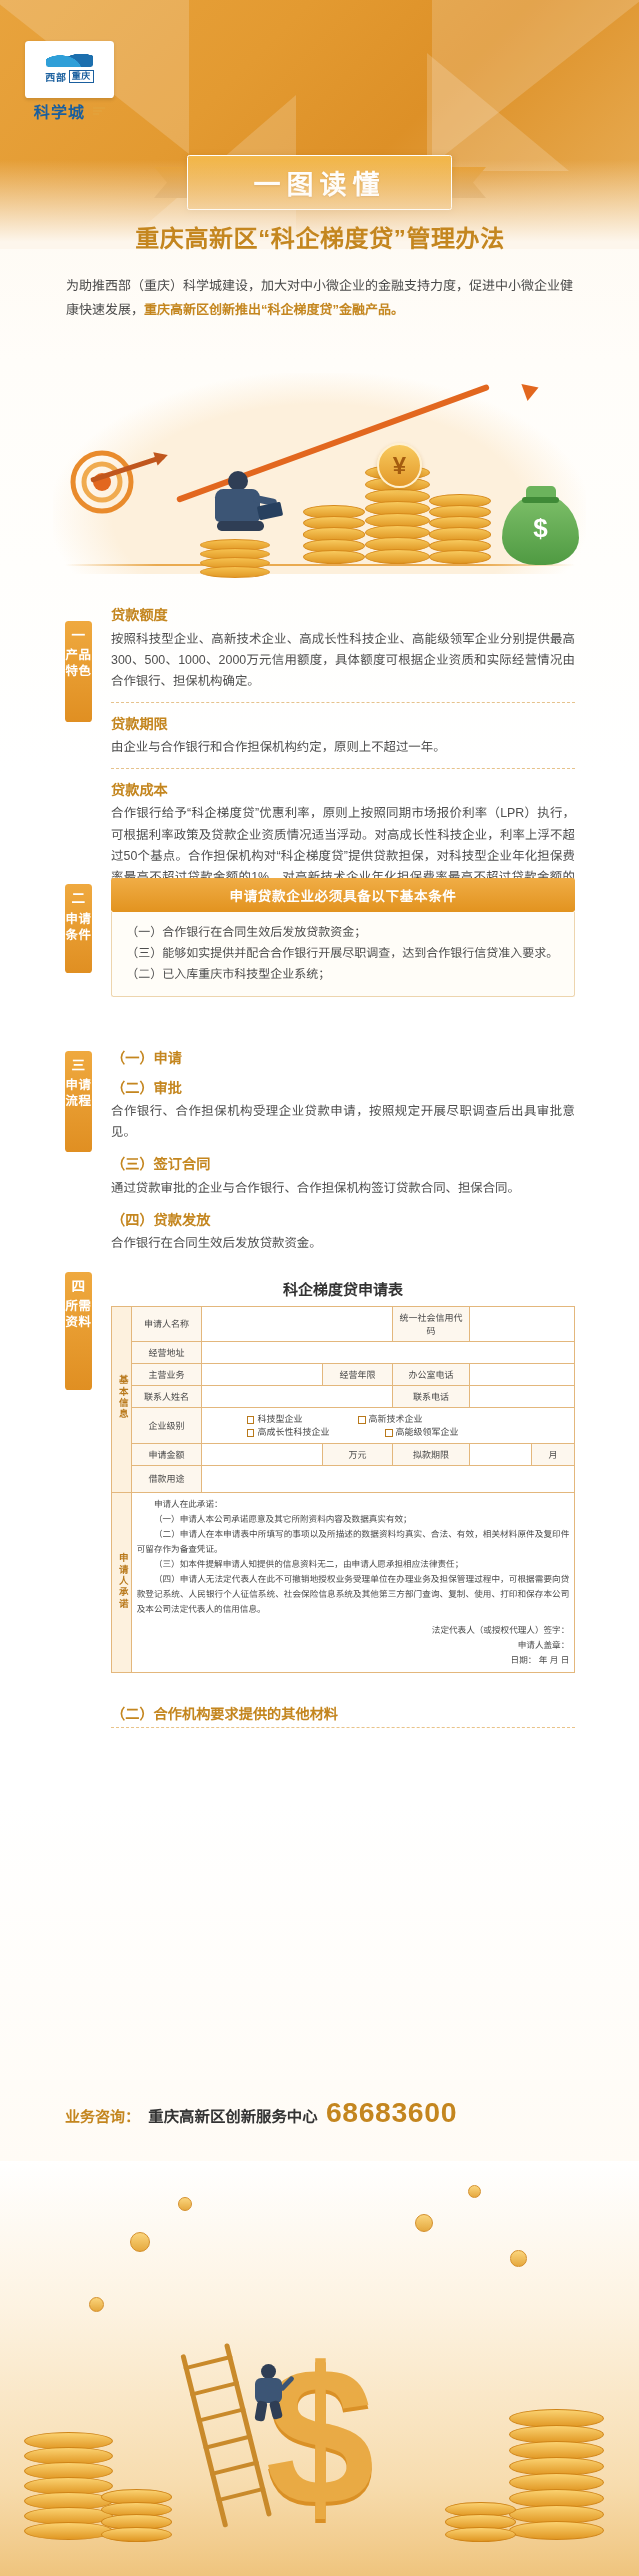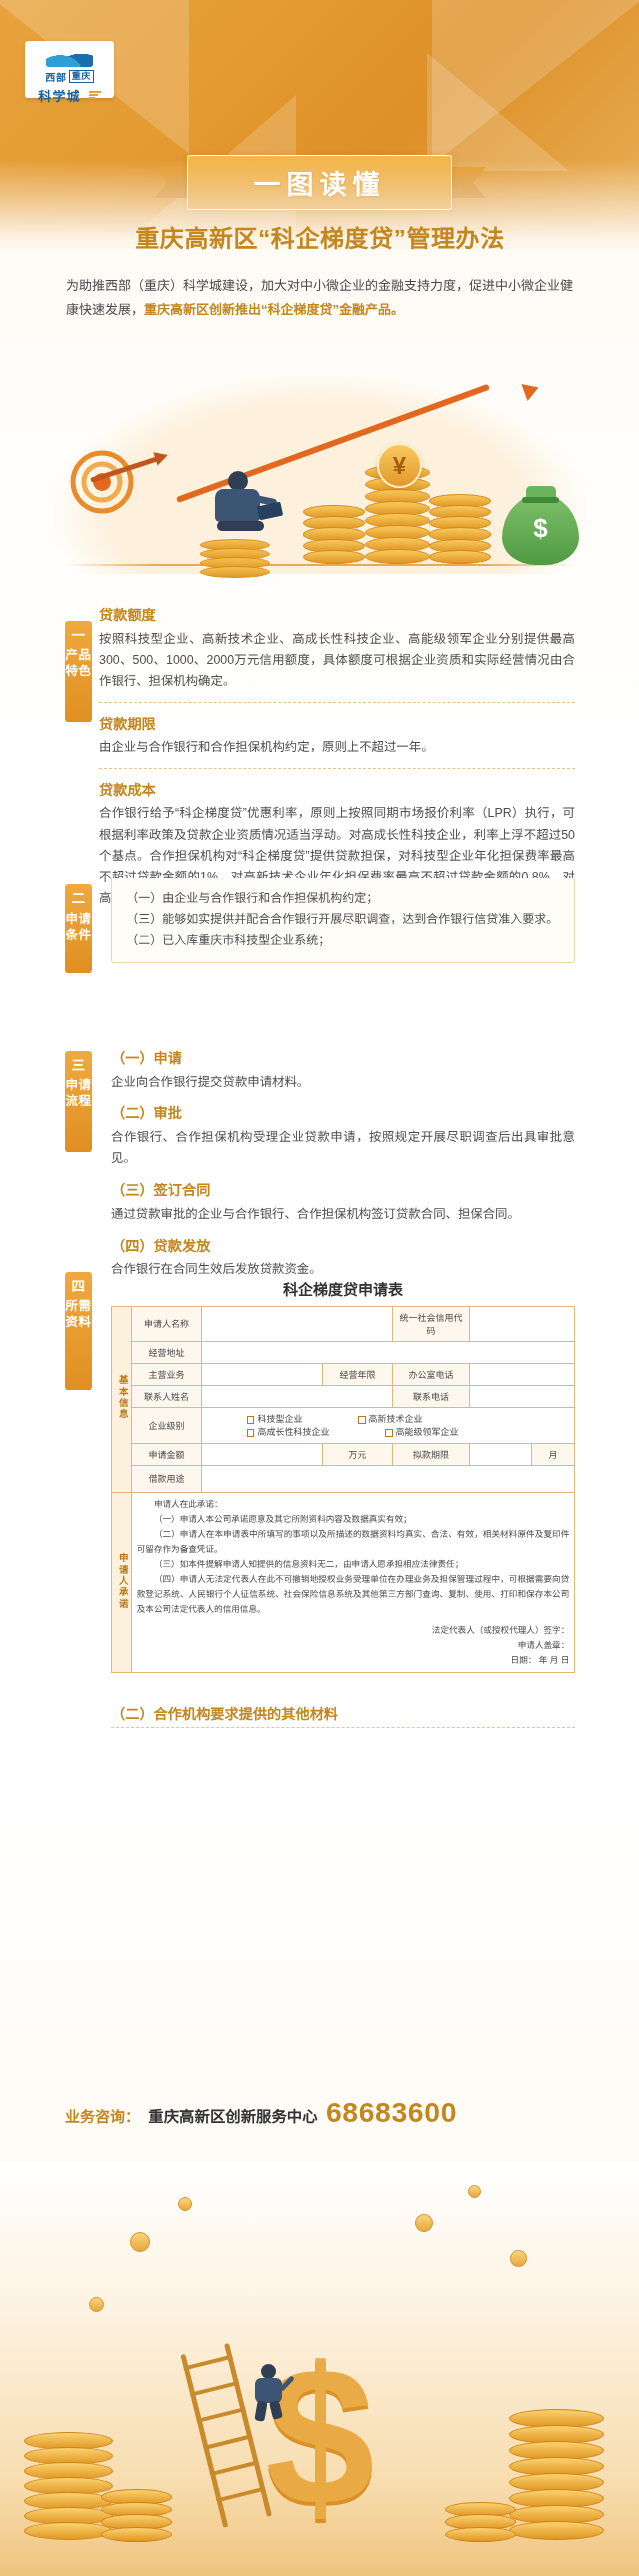--- a/index.html
+++ b/index.html
@@ -52,21 +52,21 @@
   }
   .logo-line1 {
     display:flex; align-items:center; justify-content:center; gap:2.4px;
     font-size:10px; font-weight:bold; color:#1a5f9e; letter-spacing:0.6px;
   }
   .logo-line1 .box {
     border:0.9px solid #1a5f9e; padding:0 1.8px; font-size:9px; line-height:10.7px;
   }
   .logo-line2 {
     display:flex; align-items:center; justify-content:center; gap:8px;
-    font-size:13px; font-weight:bold; color:#1a5f9e; letter-spacing:1.2px; margin-top:2px;
+    font-size:16px; font-weight:bold; color:#1a5f9e; letter-spacing:1.2px; margin-top:15px;
   }
   .logo-line2 .bars { display:flex; flex-direction:column; gap:1.2px; }
   .logo-line2 .bars i { display:block; height:1.8px; background:#e3a13a; }
   .logo-line2 .bars i:nth-child(1){ width:12px; }
   .logo-line2 .bars i:nth-child(2){ width:9px; }
   .logo-line2 .bars i:nth-child(3){ width:6px; }
 
   
   .ribbon {
     position:absolute; left:50%; transform:translateX(-50%); top:155px;
@@ -191,21 +191,21 @@
   }
   .sub-head.with-rule { border-bottom:0.6px dashed #e9c389; padding-bottom:4.1px; }
   .para {
     font-size:12.4px; line-height:21.3px; color:#4e4e4e; text-align:justify;
   }
   .divider-dash { border-top:0.6px dashed #e6c28c; margin:9.5px 0; }
 
   
   .sec1 { position:absolute; left:65px; top:604px; width:510px; }
   .sec1 .tab { left:0; top:16.6px; height:101px; }
-  .sec1 .inner { margin-left:34px; }
+  .sec1 .inner { margin-left:46px; }
 
   
   .sec2 { position:absolute; left:65px; top:878px; width:510px; }
   .sec2 .tab { left:0; top:6px; height:89px; }
   .sec2 .inner { margin-left:46px; }
   .bar-title {
     background:linear-gradient(180deg,#f0ad46,#e2931f);
     color:#fff; font-size:13.6px; font-weight:bold; text-align:center;
     padding:7.1px 0; border-radius:2.4px; letter-spacing:0.6px;
   }
@@ -415,37 +415,37 @@
       <div class="para">合作银行给予“科企梯度贷”优惠利率，原则上按照同期市场报价利率（LPR）执行，可根据利率政策及贷款企业资质情况适当浮动。对高成长性科技企业，利率上浮不超过50个基点。合作担保机构对“科企梯度贷”提供贷款担保，对科技型企业年化担保费率最高不超过贷款金额的1%，对高新技术企业年化担保费率最高不超过贷款金额的0.8%，对高成长性科技企业、高能级领军企业年化担保费率最高不超过贷款金额的0.5%。</div>
     </div>
   </div>
 
   <div class="sec2">
     <div class="sec-tab tab">
       <span class="num">二</span>
       <span>申请条件</span>
     </div>
     <div class="inner">
+      <div class="bar-title">申请贷款企业必须具备以下基本条件</div>
       <div class="cond-box">
-        <p>（一）由企业与合作银行和合作担保机构约定；</p>
+        <p>（一）合作银行在合同生效后发放贷款资金；</p>
         <p>（三）能够如实提供并配合合作银行开展尽职调查，达到合作银行信贷准入要求。</p>
         <p>（二）已入库重庆市科技型企业系统；</p>
       </div>
     </div>
   </div>
 
   <div class="sec3">
     <div class="sec-tab tab">
       <span class="num">三</span>
       <span>申请流程</span>
     </div>
     <div class="inner">
       <div class="blk">
         <div class="sub-head">（一）申请</div>
-        <div class="para">企业向合作银行提交贷款申请材料。</div>
       </div>
       <div class="blk">
         <div class="sub-head">（二）审批</div>
         <div class="para">合作银行、合作担保机构受理企业贷款申请，按照规定开展尽职调查后出具审批意见。</div>
       </div>
       <div class="blk">
         <div class="sub-head">（三）签订合同</div>
         <div class="para">通过贷款审批的企业与合作银行、合作担保机构签订贷款合同、担保合同。</div>
       </div>
       <div class="blk">

